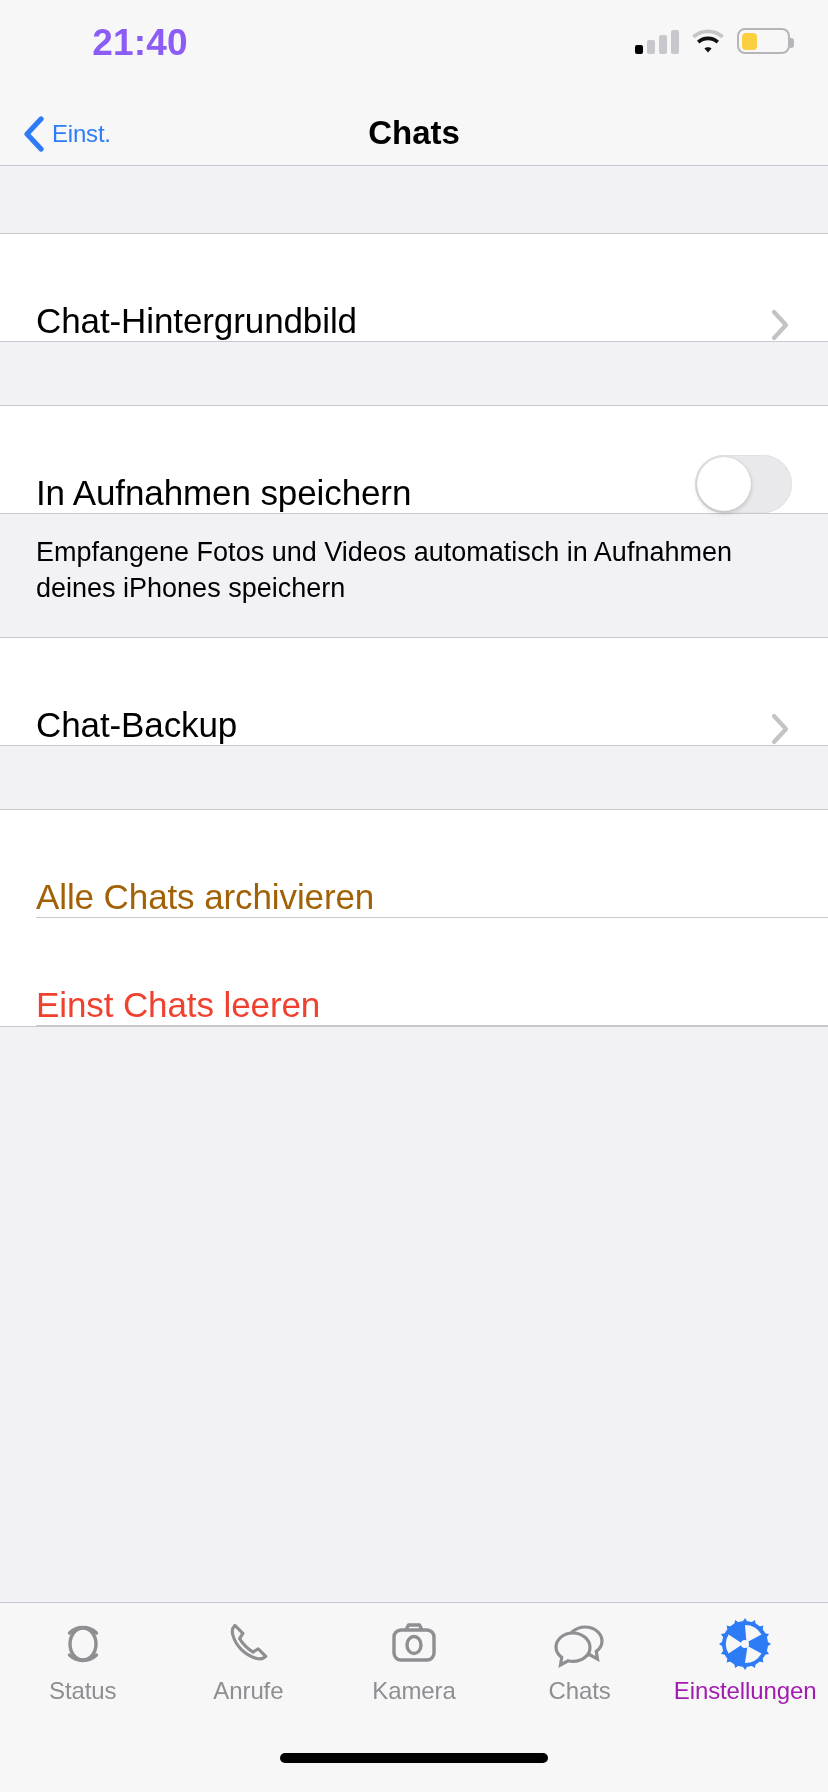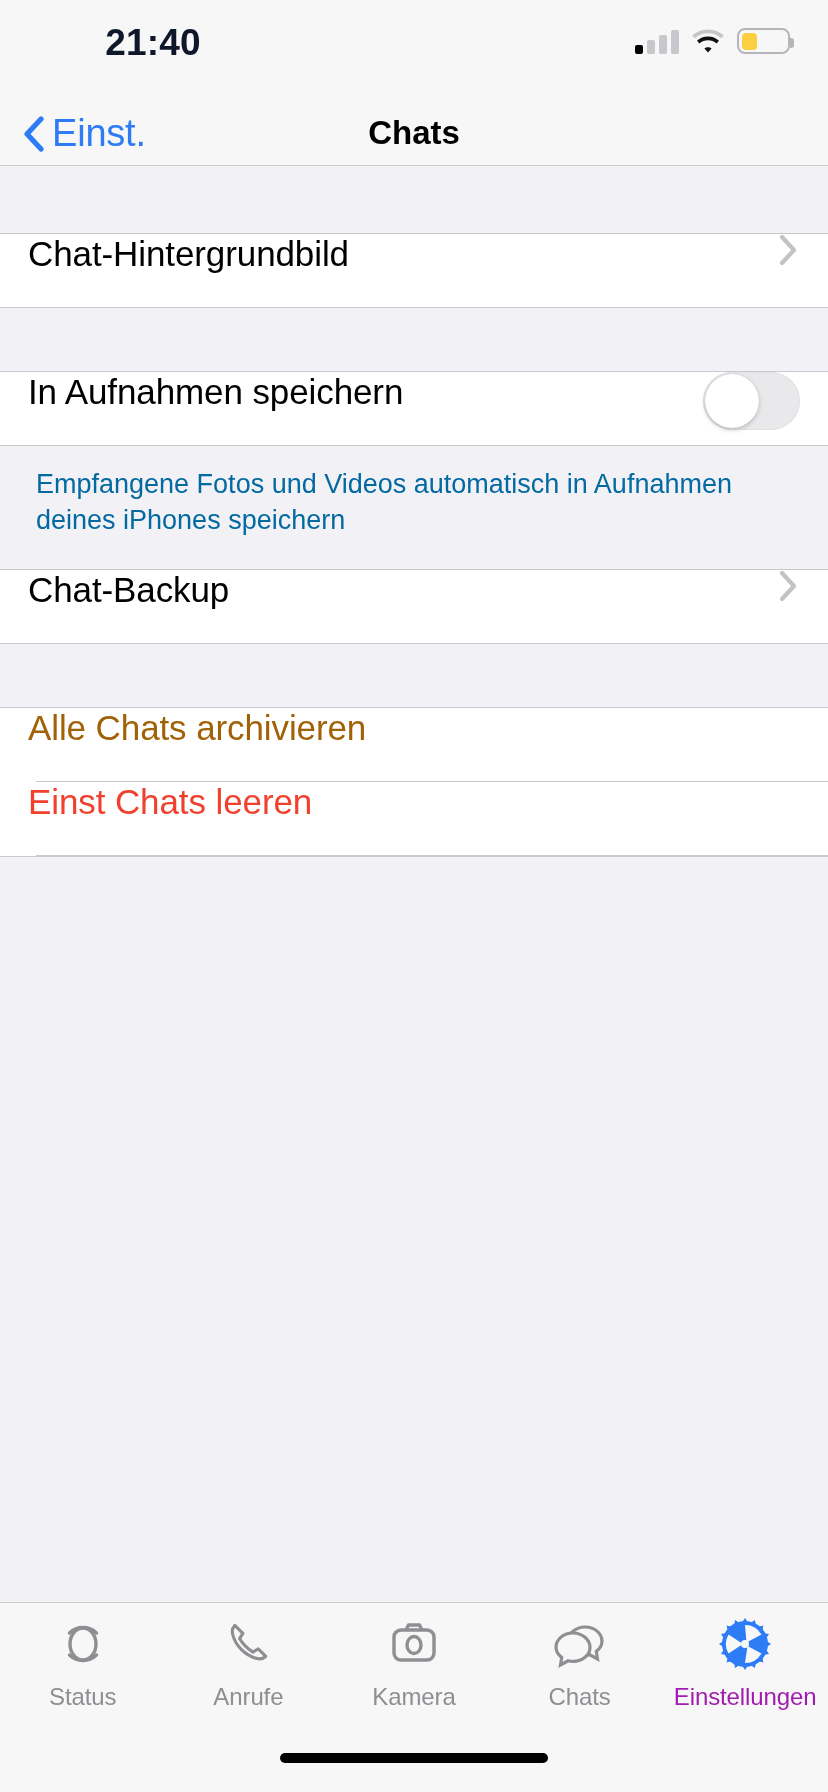--- a/index.html
+++ b/index.html
@@ -25,27 +25,27 @@
 
   
   .status-bar {
     height: 104px;
     background: #f7f7f7;
     position: relative;
     flex: 0 0 auto;
   }
   .status-time {
     position: absolute;
-    left: 63px;
+    left: 50px;
     top: 22px;
     width: 180px;
     text-align: center;
     font-size: 37px;
     font-weight: bold;
-    color: #0f172a;
+    color: #8b5cf6;
     letter-spacing: 0.2px;
   }
   .status-right {
     position: absolute;
     right: 38px;
     top: 28px;
     display: flex;
     align-items: center;
     gap: 12px;
   }
@@ -111,21 +111,21 @@
     gap: 8px;
     color: #2d7cf6;
     cursor: pointer;
   }
   .chev-back {
     width: 22px;
     height: 36px;
     display: block;
   }
   .nav-back-label {
-    font-size: 38px;
+    font-size: 24px;
     color: #2d7cf6;
     letter-spacing: -0.2px;
   }
   .nav-title {
     position: absolute;
     left: 0; right: 0; top: 0; bottom: 3px;
     display: flex;
     align-items: center;
     justify-content: center;
     font-size: 33px;
@@ -143,24 +143,24 @@
   .gap-40 { height: 67px; }
   .gap-small { height: 63px; }
 
   .group {
     background: #ffffff;
     border-top: 1px solid #c9c9cd;
     border-bottom: 1px solid #c9c9cd;
   }
   .row {
     position: relative;
-    height: 73px;
-    display: flex;
-    align-items: flex-start;
-    padding: 0 28px;
+    height: 107px;
+    display: flex;
+    align-items: flex-end;
+    padding: 0 36px;
     box-sizing: border-box;
     background: #ffffff;
     cursor: pointer;
   }
   .row-label {
     font-size: 35px;
     color: #000;
     letter-spacing: -0.1px;
   }
   .row-label.blue { color: #a16207; }
@@ -197,21 +197,21 @@
     height: 54px;
     border-radius: 50%;
     background: #ffffff;
     box-shadow: 0 2px 5px rgba(0,0,0,0.18), 0 0 1px rgba(0,0,0,0.18);
   }
 
   .footnote {
     padding: 20px 36px 30px 36px;
     font-size: 27px;
     line-height: 1.35;
-    color: #0369a1;
+    color: #000000;
     background: #f2f1f6;
   }
 
   .filler { background: #f2f1f6; flex: 1 1 auto; }
 
   
   .tab-bar {
     flex: 0 0 auto;
     height: 122px;
     background: #f7f7f7;
@@ -219,21 +219,21 @@
     display: flex;
     align-items: flex-start;
     padding-top: 12px;
     box-sizing: border-box;
   }
   .tab {
     flex: 1 1 0;
     display: flex;
     flex-direction: column;
     align-items: center;
-    gap: 10px;
+    gap: 4px;
     cursor: pointer;
   }
   .tab .ticon { height: 58px; display: flex; align-items: center; justify-content: center; }
   .tab .tlabel {
     font-size: 24px;
     color: #8e8e93;
     letter-spacing: -0.1px;
   }
   .tab.active .tlabel { color: #a21caf; }
 

